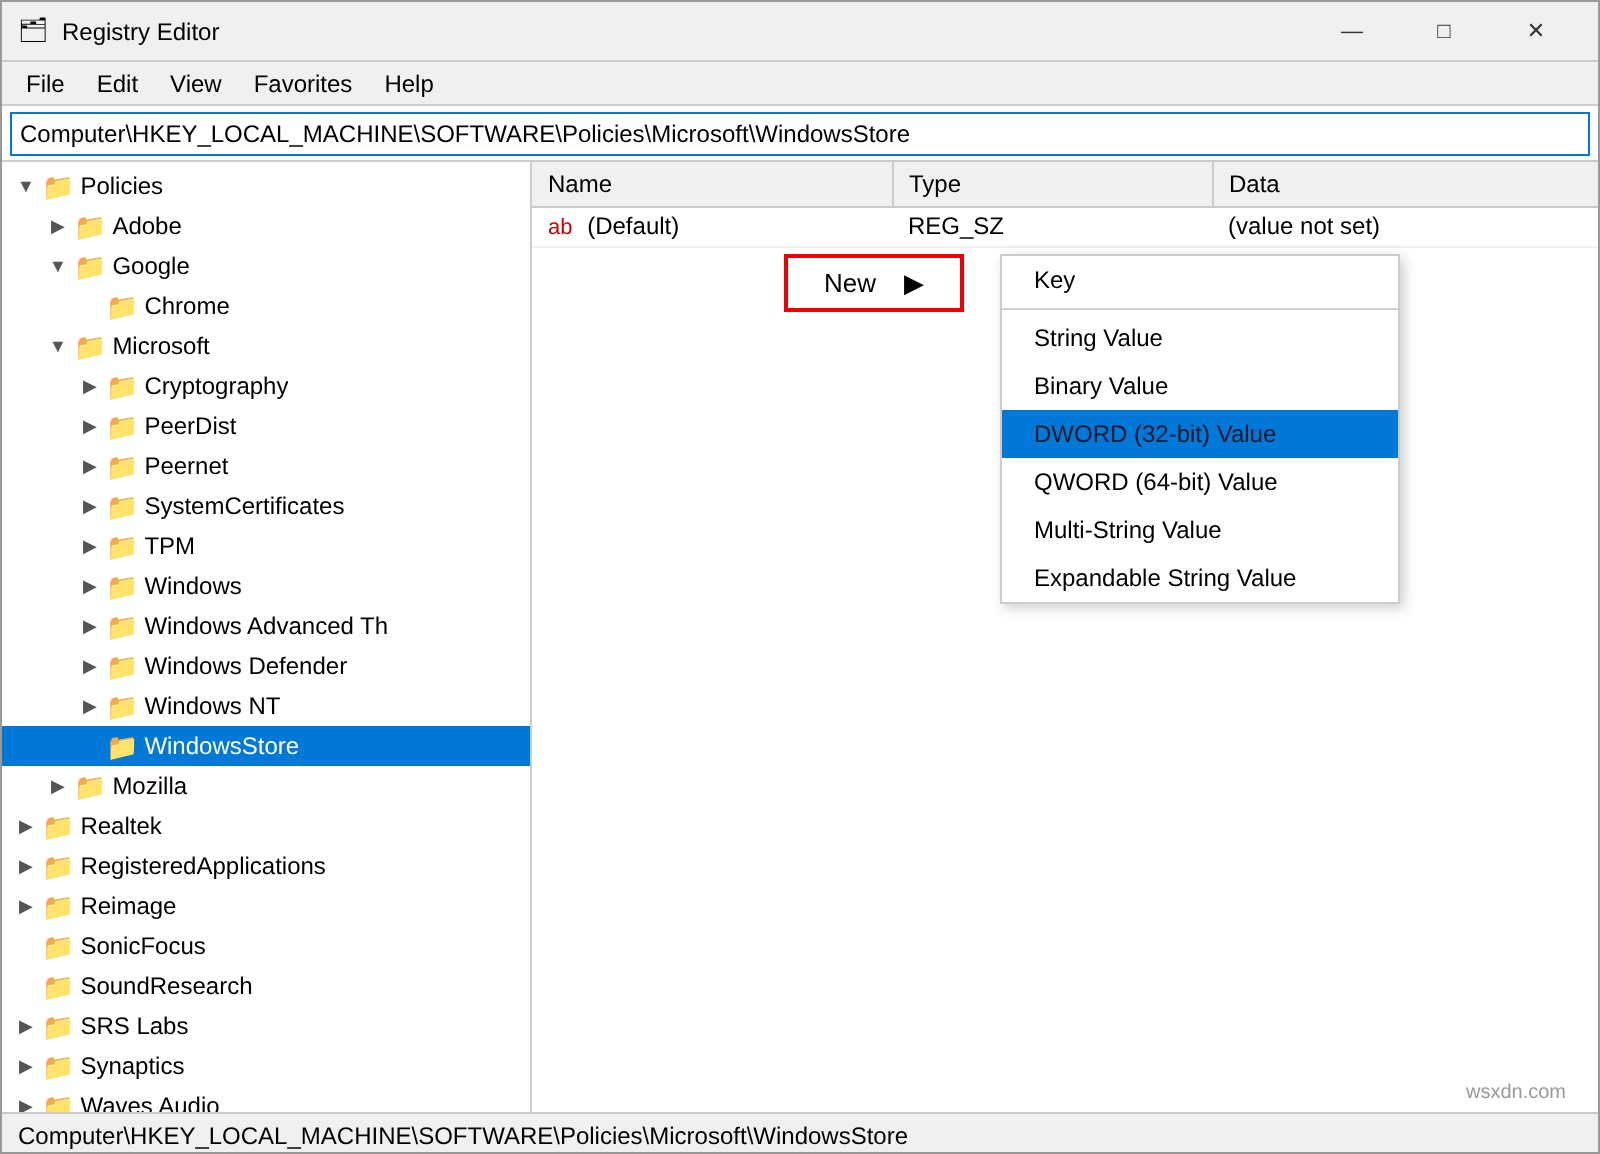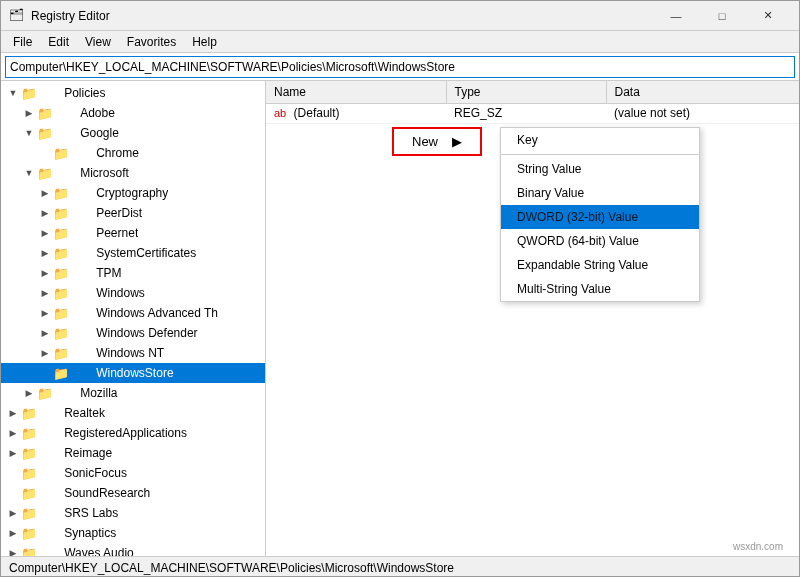--- a/index.html
+++ b/index.html
@@ -127,21 +127,20 @@
     .folder-icon {
       color: #dcb000;
       margin-right: 3px;
       font-size: 13px;
       flex-shrink: 0;
     }
     .tree-label {
       font-size: 12px;
       overflow: hidden;
       text-overflow: ellipsis;
-      margin-left: 24px;
     }
 
     
     .right-pane {
       flex: 1;
       display: flex;
       flex-direction: column;
       overflow: hidden;
       position: relative;
     }
@@ -449,22 +448,22 @@
           <span>New</span>
           <span>▶</span>
         </button>
         <div class="submenu">
           <div class="submenu-item">Key</div>
           <div class="submenu-divider"></div>
           <div class="submenu-item">String Value</div>
           <div class="submenu-item">Binary Value</div>
           <div class="submenu-item highlighted">DWORD (32-bit) Value</div>
           <div class="submenu-item">QWORD (64-bit) Value</div>
+          <div class="submenu-item">Multi-String Value</div>
           <div class="submenu-item">Expandable String Value</div>
-          <div class="submenu-item">Multi-String Value</div>
         </div>
       </div>
     </div>
 
     <div class="watermark">wsxdn.com</div>
 
   </div>
 </div>
 
 <div class="status-bar">

